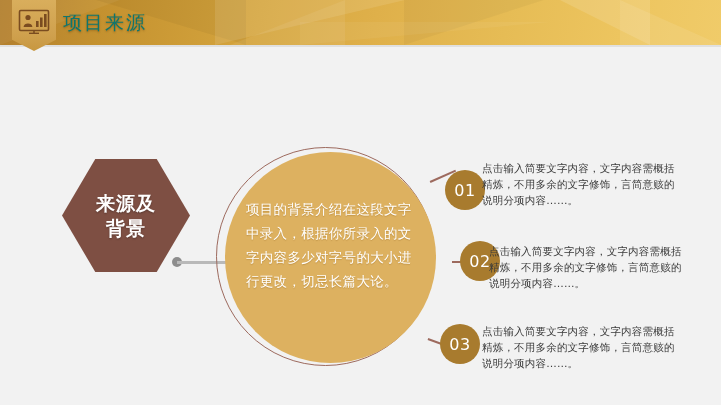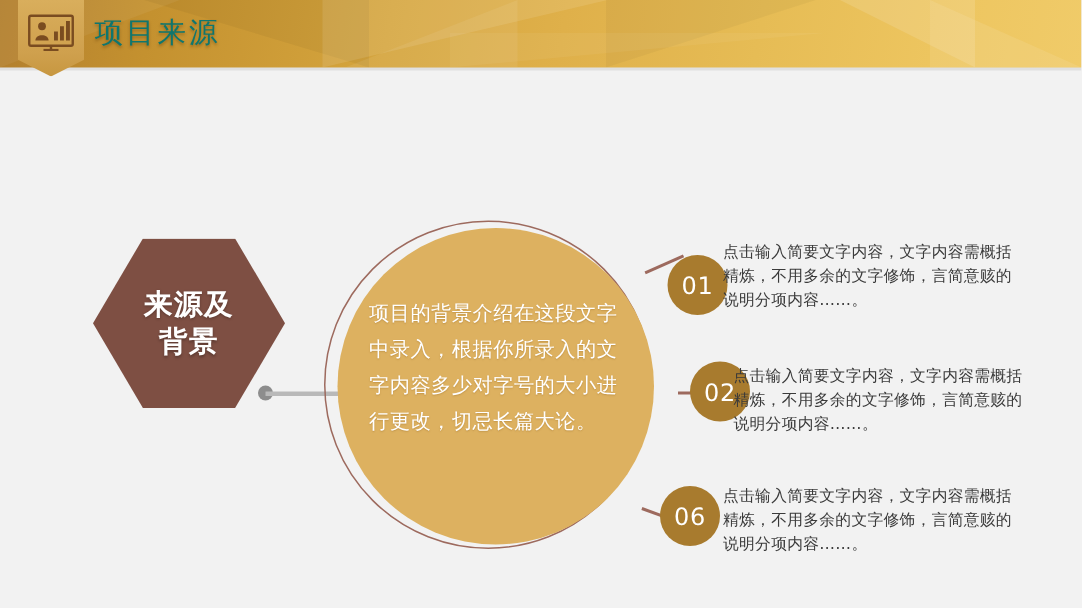--- a/index.html
+++ b/index.html
@@ -176,20 +176,20 @@
     <div class="circle-ring"></div>
     <div class="circle-fill"></div>
     <div class="circle-text">项目的背景介绍在这段文字中录入，根据你所录入的文字内容多少对字号的大小进行更改，切忌长篇大论。</div>
 
     <div class="spur spur-1"></div>
     <div class="spur spur-2"></div>
     <div class="spur spur-3"></div>
 
     <div class="badge badge-01">01</div>
     <div class="badge badge-02">02</div>
-    <div class="badge badge-03">06</div>
+    <div class="badge badge-03">03</div>
 
     <div class="txt-block tb1">点击输入简要文字内容，文字内容需概括精炼，不用多余的文字修饰，言简意赅的说明分项内容……。</div>
     <div class="txt-block tb2">点击输入简要文字内容，文字内容需概括精炼，不用多余的文字修饰，言简意赅的说明分项内容……。</div>
     <div class="txt-block tb3">点击输入简要文字内容，文字内容需概括精炼，不用多余的文字修饰，言简意赅的说明分项内容……。</div>
 
   </div>
 </div>
 
 </body></html>

